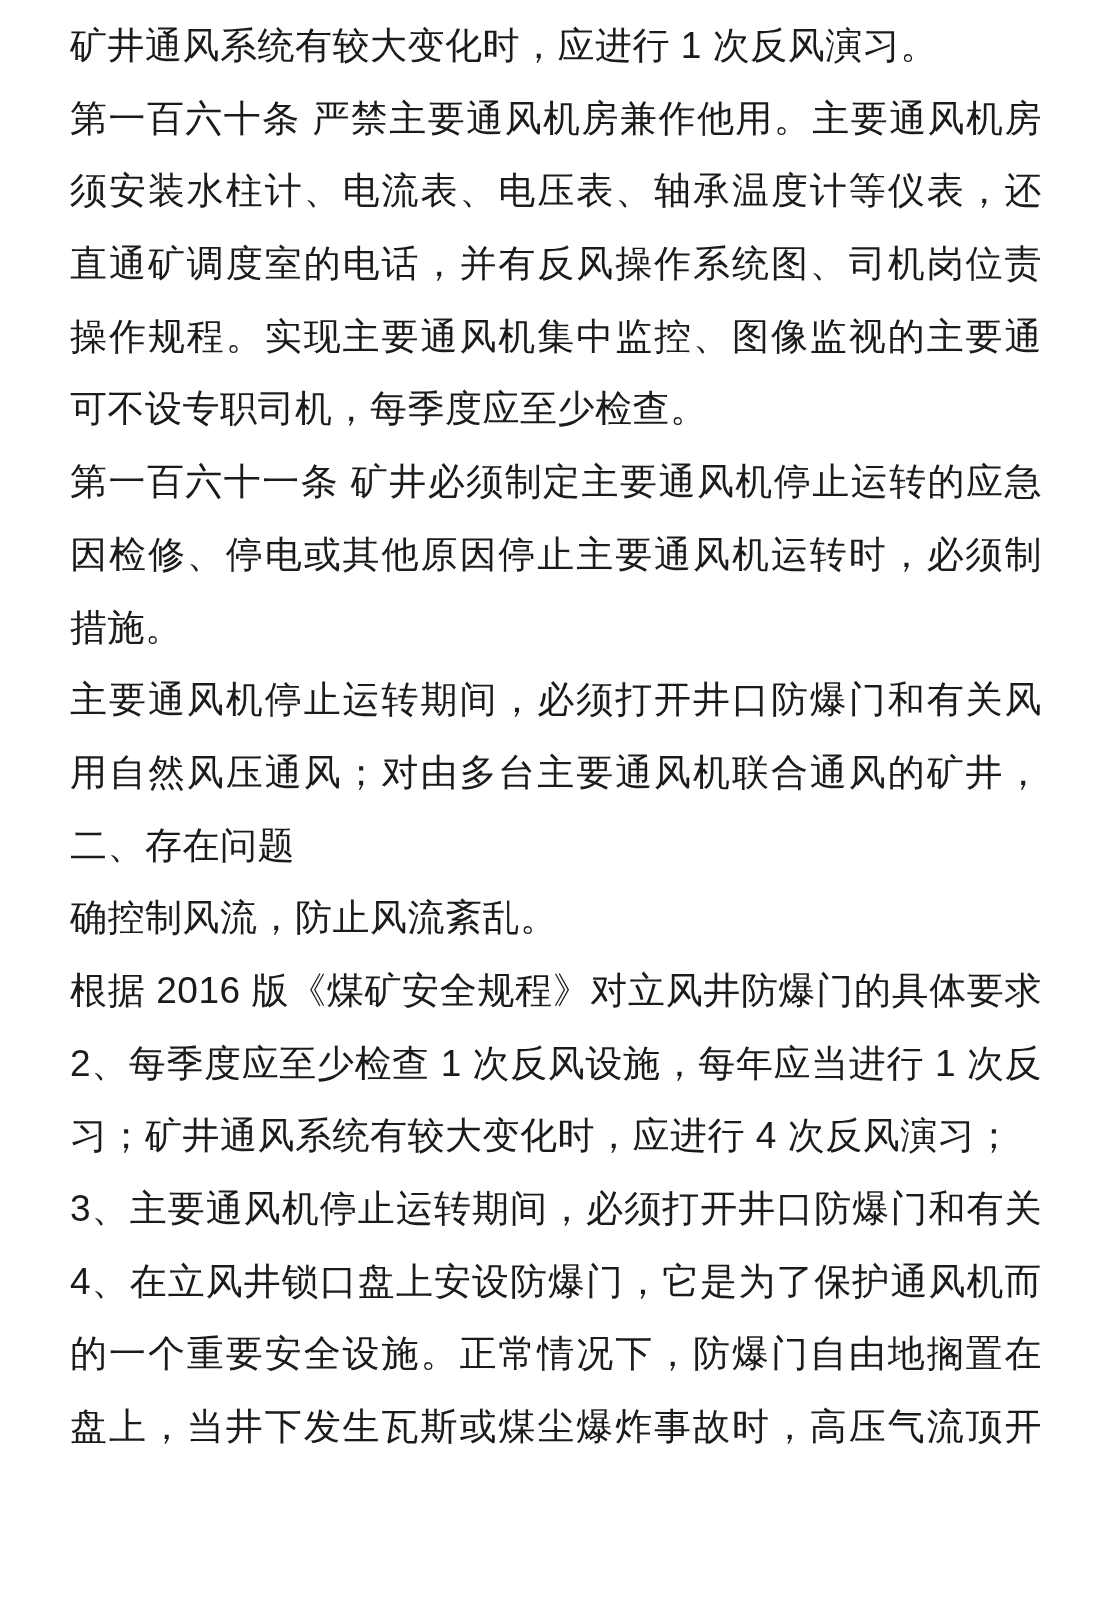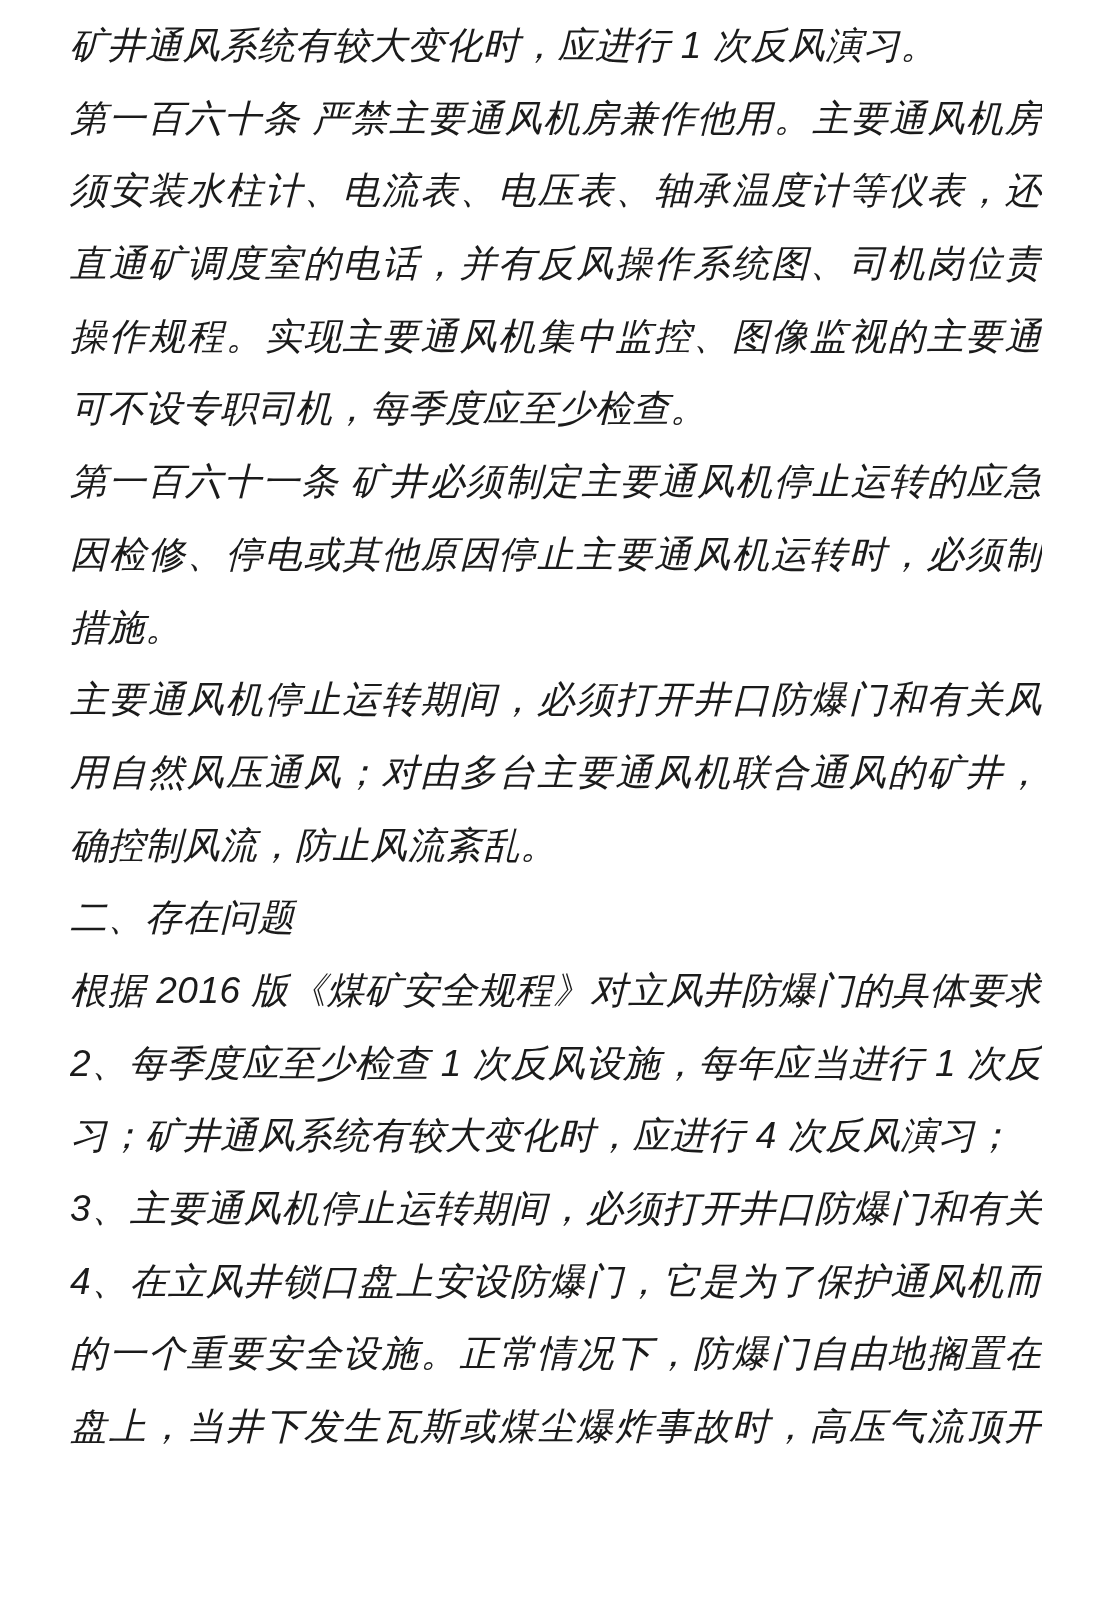--- a/index.html
+++ b/index.html
@@ -23,21 +23,20 @@
     font-size: 37px;
     line-height: 72.7px;
     letter-spacing: 0.5px;
     white-space: nowrap;
   }
   .line {
     height: 72.7px;
     text-align: left;
     white-space: normal;
     overflow: hidden;
-    font-style: italic;
   }
   .line.full {
     text-align: justify;
     text-align-last: justify;
   }
 </style>
 </head>
 <body>
 
 <div class="page">
@@ -45,22 +44,22 @@
   <div class="line full">第一百六十条 严禁主要通风机房兼作他用。主要通风机房内必</div>
   <div class="line full">须安装水柱计、电流表、电压表、轴承温度计等仪表，还必须有</div>
   <div class="line full">直通矿调度室的电话，并有反风操作系统图、司机岗位责任制和</div>
   <div class="line full">操作规程。实现主要通风机集中监控、图像监视的主要通风机房</div>
   <div class="line">可不设专职司机，每季度应至少检查。</div>
   <div class="line full">第一百六十一条 矿井必须制定主要通风机停止运转的应急预案。</div>
   <div class="line full">因检修、停电或其他原因停止主要通风机运转时，必须制定停风</div>
   <div class="line">措施。</div>
   <div class="line full">主要通风机停止运转期间，必须打开井口防爆门和有关风门，利</div>
   <div class="line full">用自然风压通风；对由多台主要通风机联合通风的矿井，必须正</div>
+  <div class="line">二、存在问题</div>
   <div class="line">确控制风流，防止风流紊乱。</div>
-  <div class="line">二、存在问题</div>
   <div class="line full">根据 2016 版《煤矿安全规程》对立风井防爆门的具体要求如下：</div>
   <div class="line full">2、每季度应至少检查 1 次反风设施，每年应当进行 1 次反风演</div>
   <div class="line">习；矿井通风系统有较大变化时，应进行 4 次反风演习；</div>
   <div class="line full">3、主要通风机停止运转期间，必须打开井口防爆门和有关风门，</div>
   <div class="line full">4、在立风井锁口盘上安设防爆门，它是为了保护通风机而设置</div>
   <div class="line full">的一个重要安全设施。正常情况下，防爆门自由地搁置在井锁口</div>
   <div class="line full">盘上，当井下发生瓦斯或煤尘爆炸事故时，高压气流顶开防爆门，</div>
 </div>
 
 </body></html>

